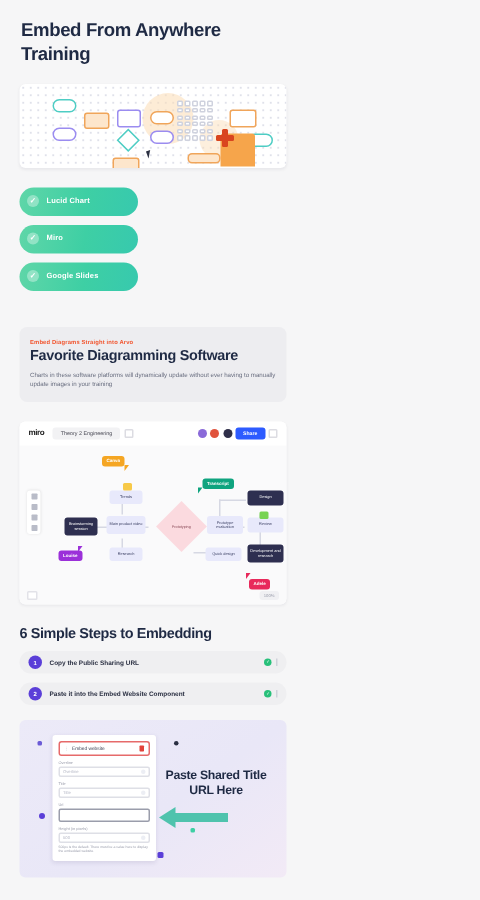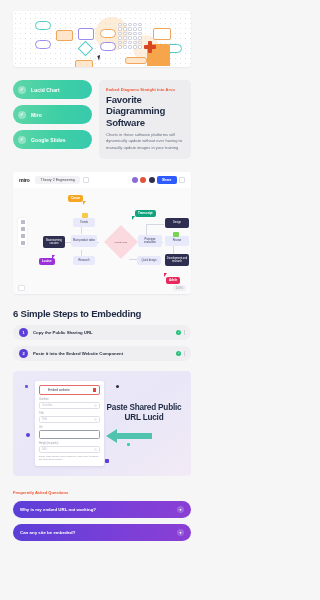--- a/index.html
+++ b/index.html
@@ -43,21 +43,21 @@
   .plus:before, .plus:after { content:""; position:absolute; background:#d9451f; border-radius:1px;}
   .plus:before { left:4px; top:0; width:4px; height:12px; }
   .plus:after  { top:4px; left:0; height:4px; width:12px; }
   .orangepanel { position:absolute; left:134px; top:33px; width:23px; height:22px; background:#f6a54b; border-radius:2px 2px 0 0;}
   .orangebar { position:absolute; left:112px; top:46px; width:22px; height:7px; background:#fde6cc; border:1px solid #f0a55a; border-radius:3px; }
   .cursor { position:absolute; left:85px; top:44px; width:0; height:0;
             border-left:3px solid #2c3142; border-right:2.5px solid transparent;
             border-bottom:5px solid transparent; transform: rotate(-20deg); }
 
   
-  .sw { display:flex; gap:7px; padding: 13px 13px 0 13px; }
+  .sw { display:flex; gap:24px; padding: 13px 13px 0 13px; flex-direction: column; }
   .pills { display:flex; flex-direction:column; gap:6px; width:79px; }
   .pill-btn {
     height:19px; border-radius:10px; display:flex; align-items:center; gap:5px;
     padding-left:5px; color:#fff; font-size:5px; font-weight:bold; letter-spacing:.1px;
     background: linear-gradient(100deg,#5fd6a8 0%, #3ecfa4 55%, #37c9ae 100%);
   }
   .check { width:8px; height:8px; border-radius:50%; background:rgba(255,255,255,.35);
            display:flex; align-items:center; justify-content:center;
            font-size:5px; color:#fff; line-height:1; }
   .sw-card { flex:1; background:#ededf0; border-radius:5px; padding:7px 7px 8px 7px; }
@@ -158,20 +158,21 @@
   .faq-q { color:#fff; font-size:4.4px; font-weight:bold; }
   .chev { margin-left:auto; width:7px;height:7px;border-radius:50%;
           background:rgba(255,255,255,.2); color:#fff; font-size:4px;
           display:flex;align-items:center;justify-content:center;}
 </style>
 </head>
 <body>
 
 <div class="page">
 
+  <div class="hero-title">Embed From Anywhere Training</div>
 
   <div class="hero-card">
     <div class="dotgrid"></div>
     <div class="blob" style="left:82px;top:6px;width:34px;height:34px;opacity:.55"></div>
     <div class="blob" style="left:120px;top:24px;width:26px;height:26px;opacity:.45"></div>
 
     <div class="sh pill teal" style="left:22px;top:10px;width:16px;height:9px"></div>
     <div class="sh pill pur" style="left:22px;top:29px;width:16px;height:9px"></div>
     <div class="sh orn" style="left:43px;top:19px;width:17px;height:11px"></div>
     <div class="sh pur" style="left:65px;top:17px;width:16px;height:12px"></div>
@@ -366,21 +367,21 @@
         <label>Height (in pixels)</label>
         <div class="inp">
           <span>500</span>
           <span class="endicon"></span>
         </div>
       </div>
 
       <div class="hint">500px is the default. There must be a value here to display the embedded website.</div>
     </div>
 
-    <div class="note">Paste Shared Public URL Lucid</div>
+    <div class="note">Paste Shared Title URL Here</div>
     <div class="arrow">
       <div class="shaft"></div>
       <div class="head"></div>
     </div>
   </div>
 
   <div class="faq-over">Frequently Asked Questions</div>
 
   <div class="faq-item">
     <span class="faq-q">Why is my embed URL not working?</span>

